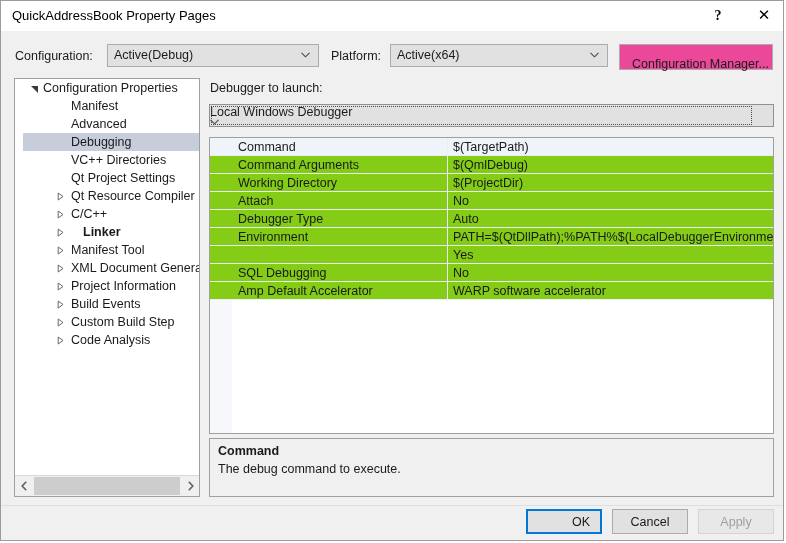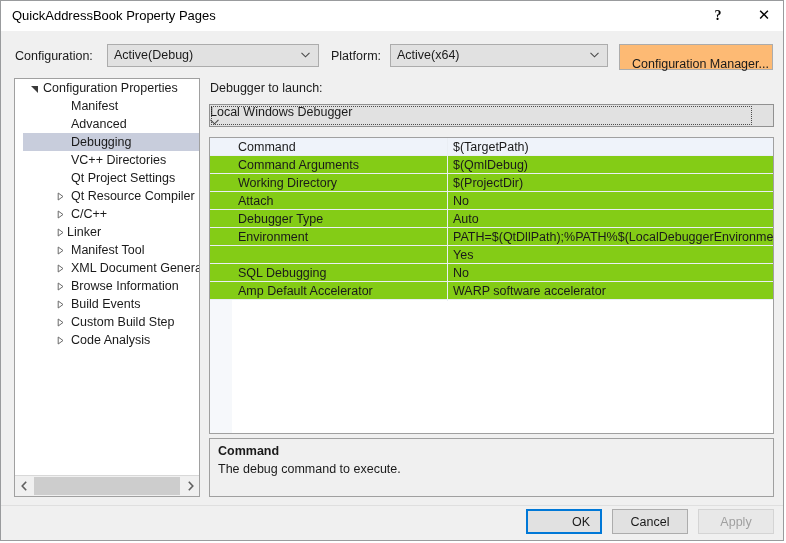--- a/index.html
+++ b/index.html
@@ -106,21 +106,21 @@
   }
   .chev svg { display: block; }
 
   #configuration-combo { left: 106px; top: 43px; width: 212px; }
   #platform-combo { left: 389px; top: 43px; width: 218px; }
 
   #config-manager-button {
     position: absolute;
     left: 618px; top: 43px;
     width: 154px; height: 23px;
-    background: #fdba74;
+    background: #ec4899;
     border: 1px solid #acacac;
     box-sizing: border-box;
     font-family: "Liberation Sans", sans-serif;
     font-size: 12.5px;
     color: #1a1a1a;
     padding: 12px;
     cursor: default;
     white-space: nowrap;
   }
 
@@ -420,21 +420,21 @@
             </svg>
           </span>
           <span class="tree-label" style="left: 48px;">C/C++</span>
         </div>
         <div class="tree-item">
           <span class="twisty" style="left: 33px;">
             <svg width="9" height="9" viewBox="0 0 9 9">
               <path d="M2.2 1 L7 4.5 L2.2 8 Z" fill="none" stroke="#6a6a6a" stroke-width="1"></path>
             </svg>
           </span>
-          <span class="tree-label" style="left: 44px;">Linker</span>
+          <span class="tree-label" style="left: 60px; font-weight: bold;">Linker</span>
         </div>
         <div class="tree-item">
           <span class="twisty" style="left: 33px;">
             <svg width="9" height="9" viewBox="0 0 9 9">
               <path d="M2.2 1 L7 4.5 L2.2 8 Z" fill="none" stroke="#6a6a6a" stroke-width="1"></path>
             </svg>
           </span>
           <span class="tree-label" style="left: 48px;">Manifest Tool</span>
         </div>
         <div class="tree-item">
@@ -444,21 +444,21 @@
             </svg>
           </span>
           <span class="tree-label" style="left: 48px;">XML Document Generator</span>
         </div>
         <div class="tree-item">
           <span class="twisty" style="left: 33px;">
             <svg width="9" height="9" viewBox="0 0 9 9">
               <path d="M2.2 1 L7 4.5 L2.2 8 Z" fill="none" stroke="#6a6a6a" stroke-width="1"></path>
             </svg>
           </span>
-          <span class="tree-label" style="left: 48px;">Browse Information</span>
+          <span class="tree-label" style="left: 48px;">Project Information</span>
         </div>
         <div class="tree-item">
           <span class="twisty" style="left: 33px;">
             <svg width="9" height="9" viewBox="0 0 9 9">
               <path d="M2.2 1 L7 4.5 L2.2 8 Z" fill="none" stroke="#6a6a6a" stroke-width="1"></path>
             </svg>
           </span>
           <span class="tree-label" style="left: 48px;">Build Events</span>
         </div>
         <div class="tree-item">

